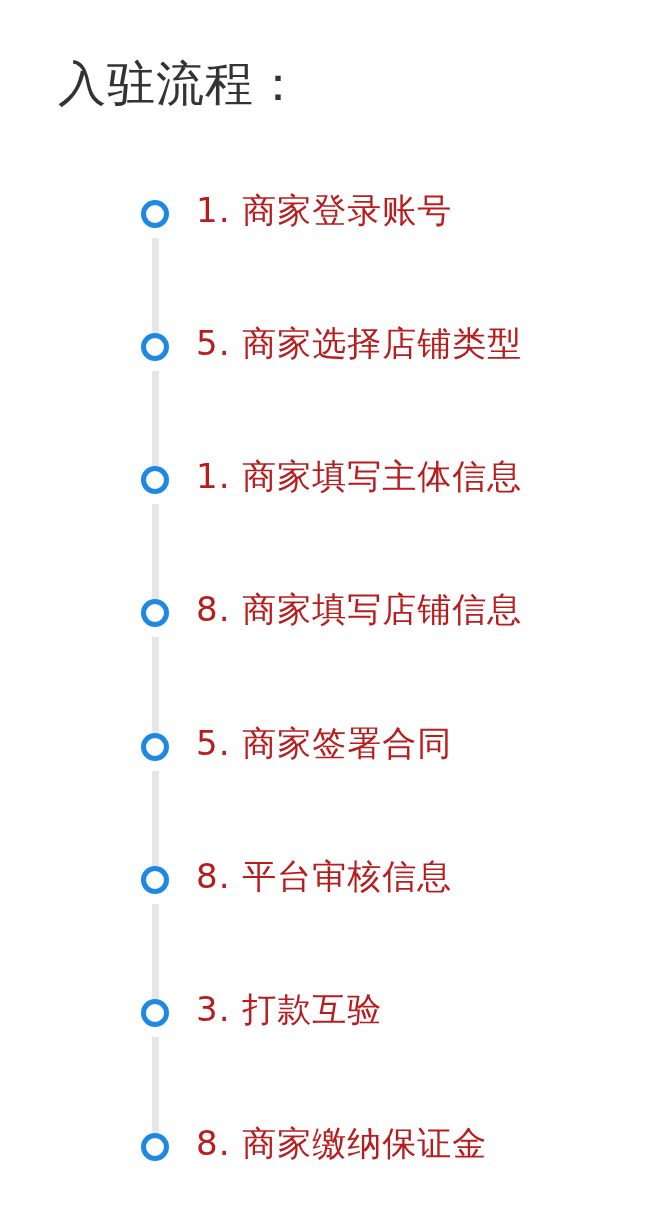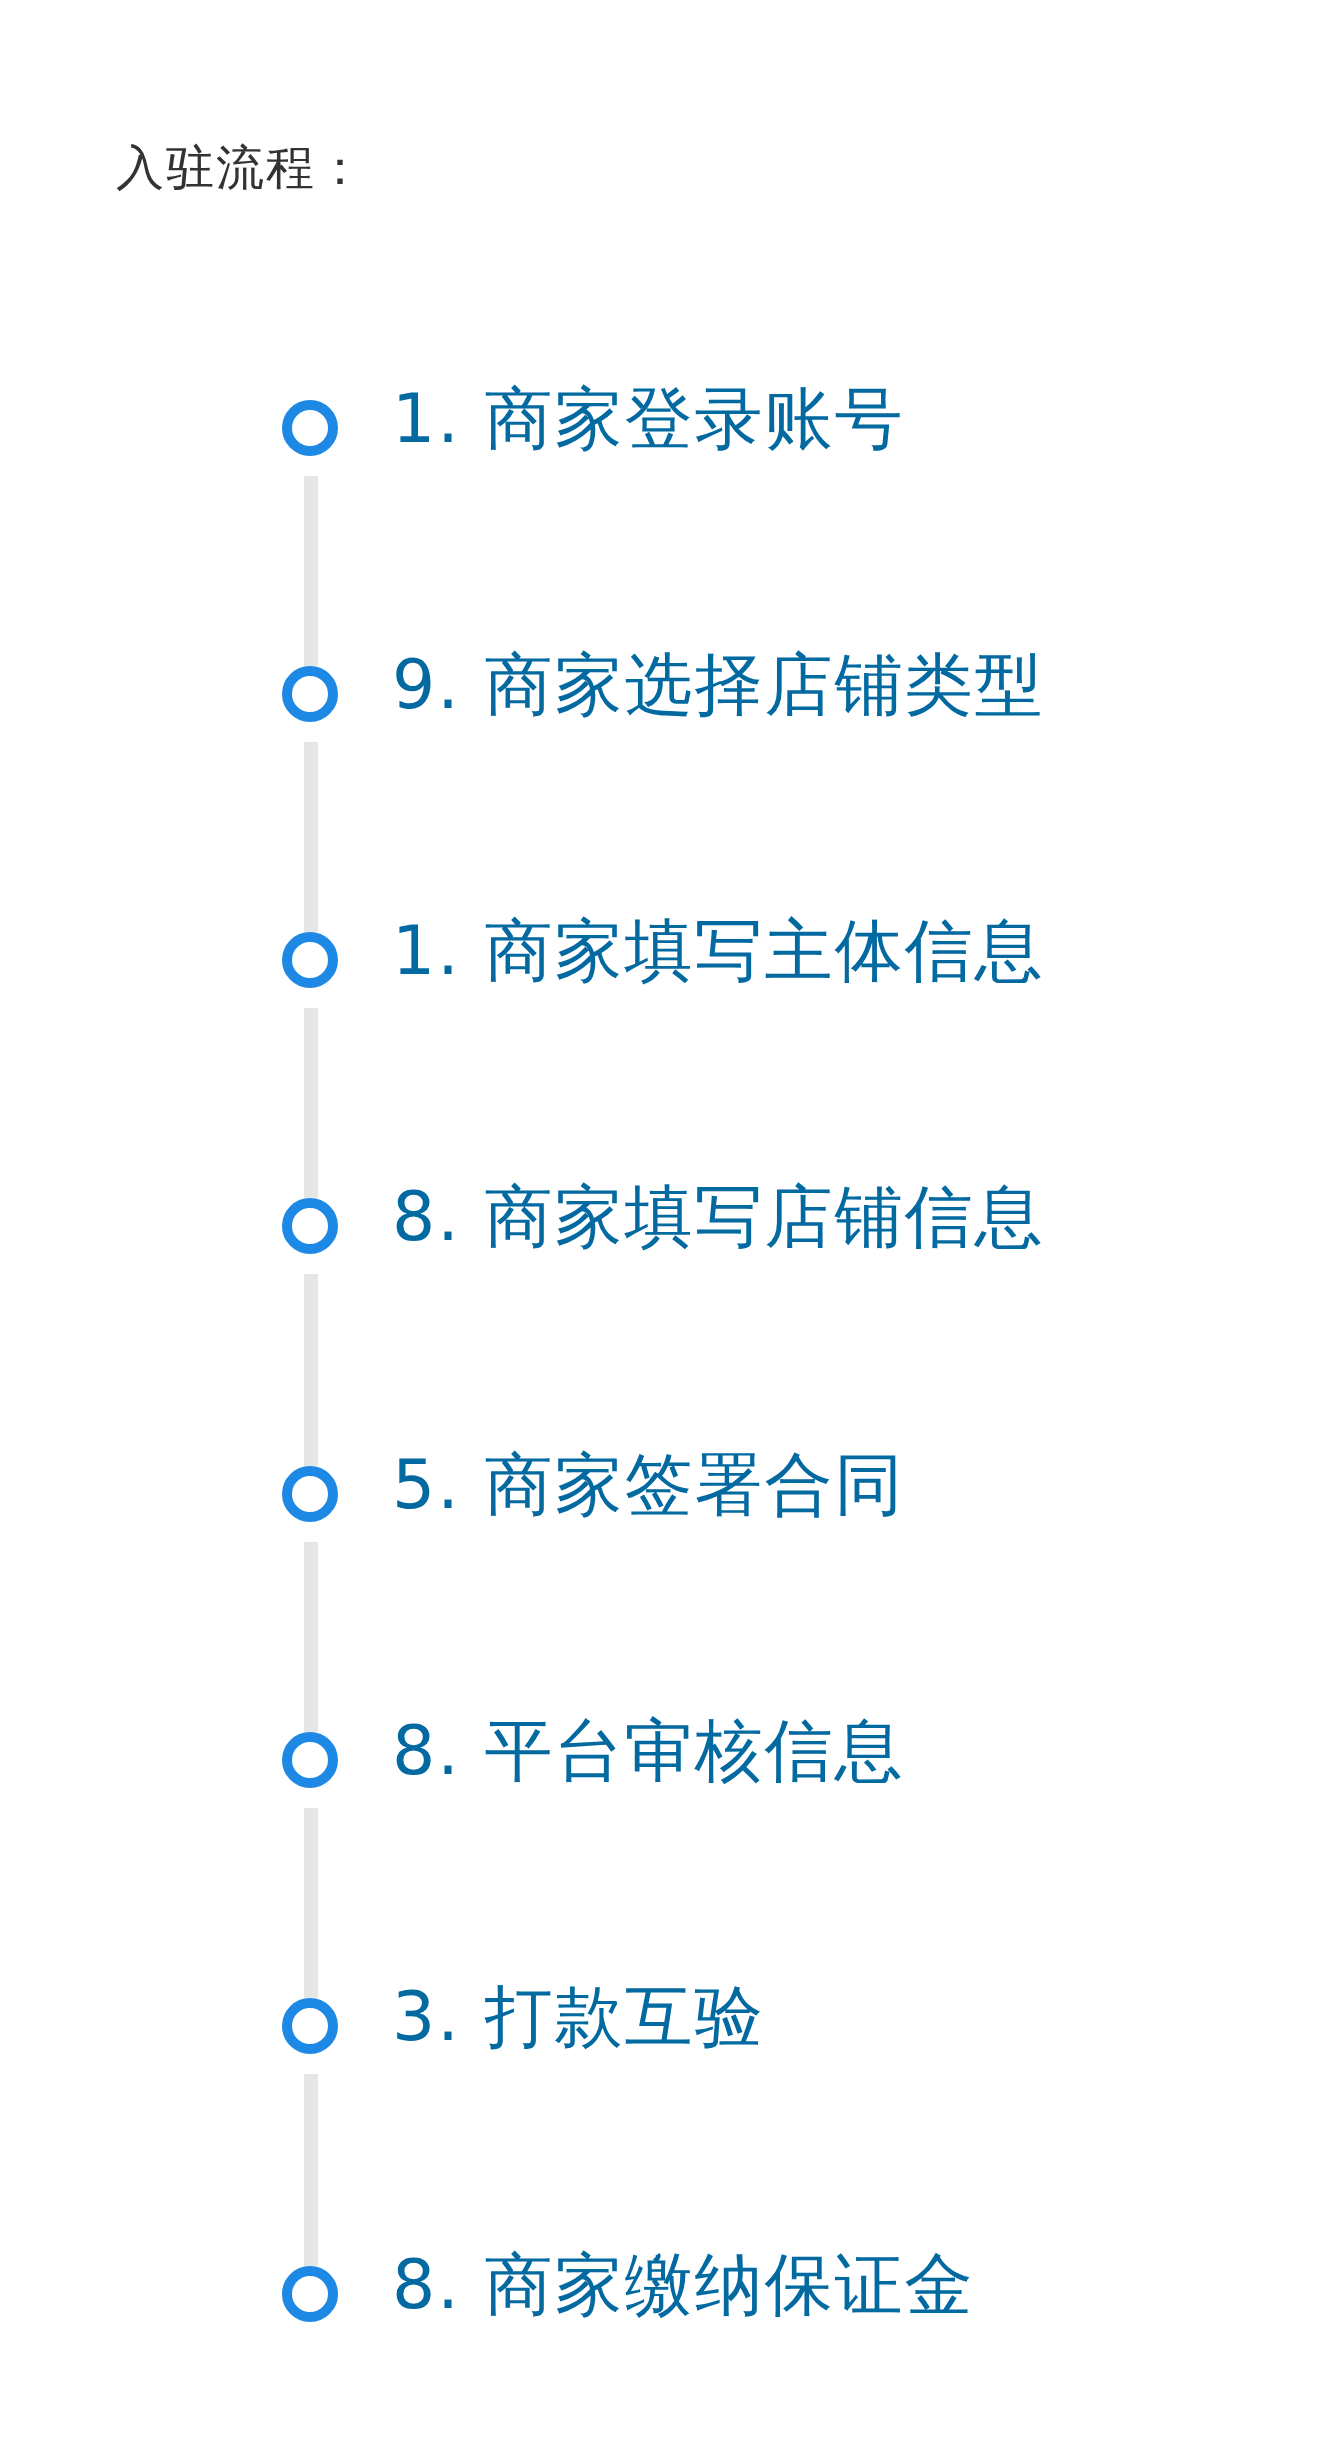--- a/index.html
+++ b/index.html
@@ -1,24 +1,24 @@
 <!DOCTYPE html>
 <html><head>
 <meta charset="utf-8">
 <style>
   html, body { margin:0; padding:0; background:#ffffff; }
   body { width:669px; height:1232px; position:relative; overflow:hidden;
          font-family:"DejaVu Sans","Liberation Sans",sans-serif; color:#444; }
-  .title { position:absolute; left:58px; top:58px; font-size:24px; color:#333; line-height:52px; letter-spacing:1px; }
+  .title { position:absolute; left:58px; top:58px; font-size:48px; color:#333; line-height:52px; letter-spacing:1px;font-family:Liberation Serif, serif; }
   .timeline { position:absolute; left:0; top:0; width:669px; height:1232px; }
   .step { position:absolute; left:140px; height:40px; }
   .dot { position:absolute; left:1px; top:6px; width:18px; height:18px; border:5px solid #1e88e5;
          border-radius:50%; background:#fff; box-sizing:content-box; }
   .line { position:absolute; left:152px; width:7px; background:#e6e6e6; }
-  .label { position:absolute; left:56px; top:-6px; white-space:nowrap; font-size:34px; color:#0369a1; line-height:44px; letter-spacing:1px; }
+  .label { position:absolute; left:56px; top:-6px; white-space:nowrap; font-size:34px; color:#b91c1c; line-height:44px; letter-spacing:1px; }
 </style>
 </head>
 <body>
 
 <div class="title">入驻流程：</div>
 
 <div class="timeline">
   <div class="line" style="top:238px;height:95px;"></div>
   <div class="line" style="top:371px;height:95px;"></div>
   <div class="line" style="top:504px;height:95px;"></div>
@@ -26,21 +26,21 @@
   <div class="line" style="top:771px;height:95px;"></div>
   <div class="line" style="top:904px;height:95px;"></div>
   <div class="line" style="top:1037px;height:96px;"></div>
 
   <div class="step" style="top:194px;">
     <div class="dot"></div>
     <div class="label">1. 商家登录账号</div>
   </div>
   <div class="step" style="top:327px;">
     <div class="dot"></div>
-    <div class="label">9. 商家选择店铺类型</div>
+    <div class="label">5. 商家选择店铺类型</div>
   </div>
   <div class="step" style="top:460px;">
     <div class="dot"></div>
     <div class="label">1. 商家填写主体信息</div>
   </div>
   <div class="step" style="top:593px;">
     <div class="dot"></div>
     <div class="label">8. 商家填写店铺信息</div>
   </div>
   <div class="step" style="top:727px;">

